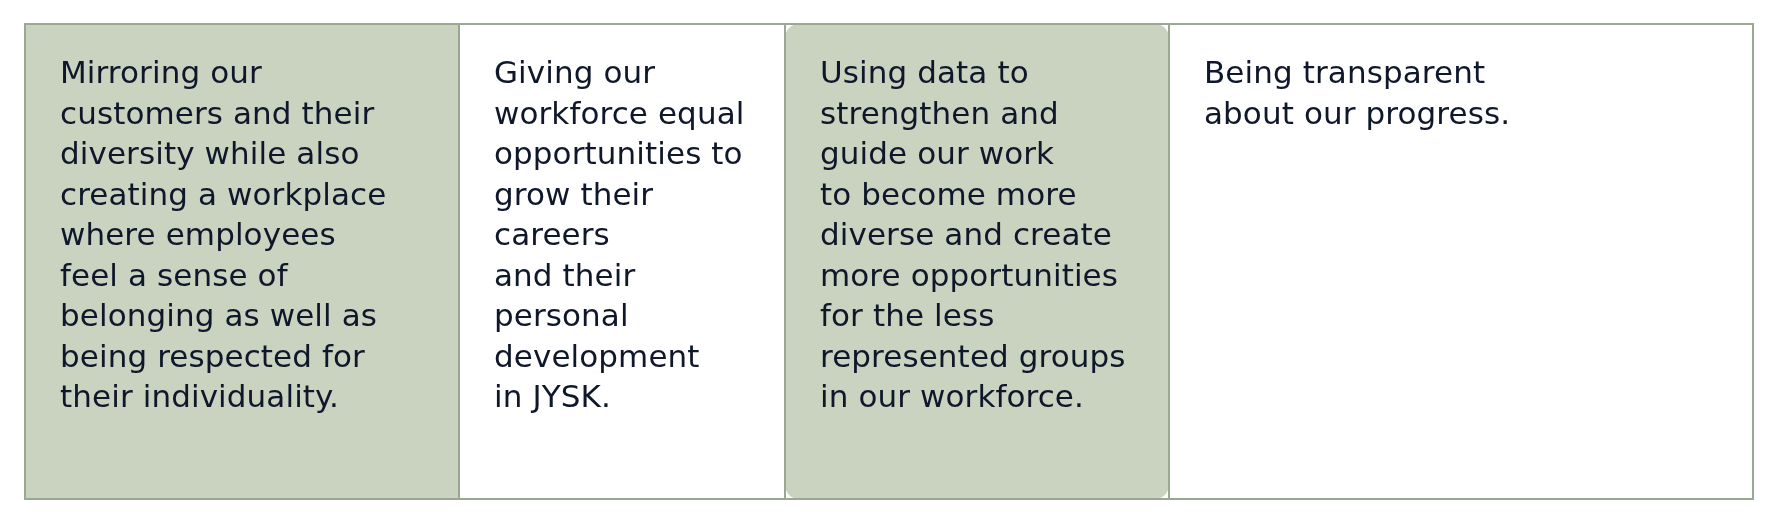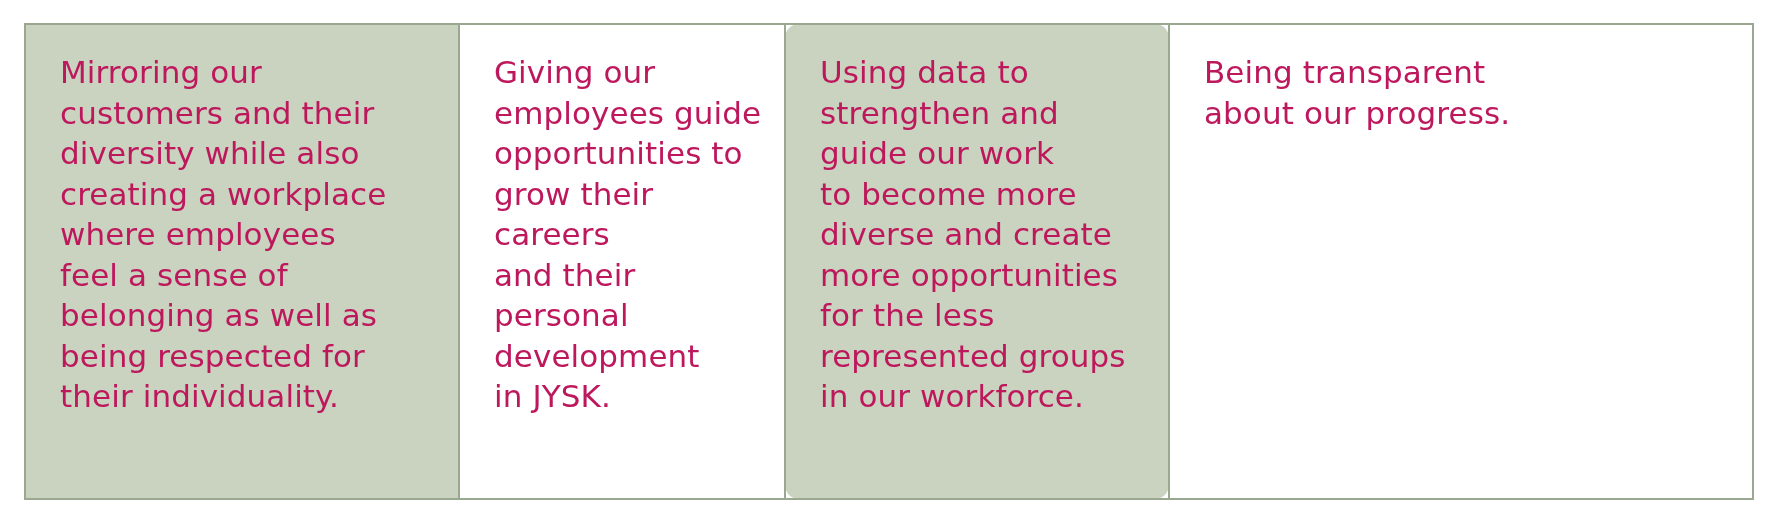--- a/index.html
+++ b/index.html
@@ -35,21 +35,21 @@
     padding: 27px 16px 10px 34px;
     box-sizing: border-box;
     border-right: 2px solid #9aa892;
   }
   #values-table td.last {
     border-right: none;
   }
   .cell-text {
     font-size: 31px;
     line-height: 40.5px;
-    color: #be185d;
+    color: #0f172a;
     letter-spacing: 0.1px;
     white-space: pre-line;
     font-weight: 400;
   }
   .col-1 { width: 434px; }
   .col-2 { width: 326px; }
   .col-3 { width: 384px; }
   .col-4 { width: 584px; }
 </style>
 </head>
@@ -65,21 +65,21 @@
 diversity while also
 creating a workplace
 where employees
 feel a sense of
 belonging as well as
 being respected for
 their individuality.</div>
         </td>
         <td class="col-2" style="background: rgb(255, 255, 255);">
           <div class="cell-text">Giving our
-employees guide
+workforce equal
 opportunities to
 grow their careers
 and their personal
 development
 in JYSK.</div>
         </td>
         <td class="col-3" style="background: rgb(201, 211, 191); border-radius: 14px;">
           <div class="cell-text">Using data to
 strengthen and
 guide our work

